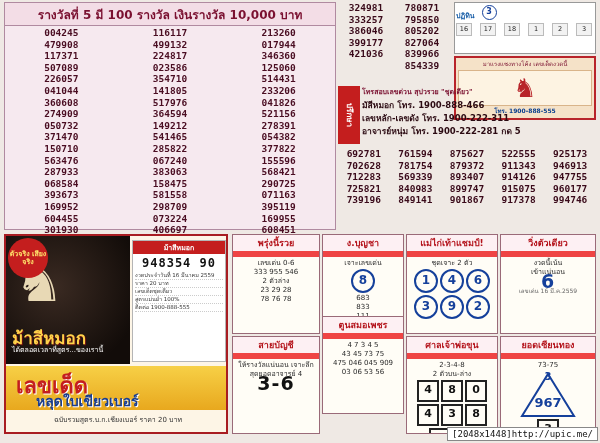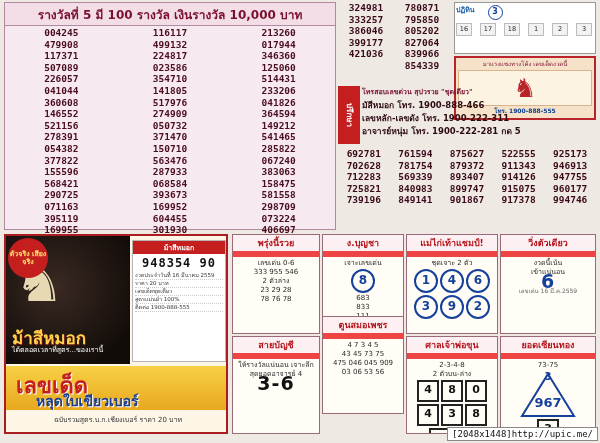--- a/index.html
+++ b/index.html
@@ -40,21 +40,21 @@
     font-size:9.5px;font-weight:bold;color:#3a0a1a;
     font-family:"DejaVu Sans Mono","Liberation Mono",monospace;
     display:grid;grid-template-columns:repeat(2,1fr);
     line-height:11.6px;text-align:center;
   }
   .cal{
     position:absolute;left:116px;top:0px;width:142px;height:52px;
     background:#fff;border:1px solid #999;box-sizing:border-box;
     font-size:6px;color:#333;padding:1px;
   }
-  .cal .calhead{display:flex;align-items:flex-start;gap:12px;font-size:7px;color:#1a5fa8;font-weight:bold;}
+  .cal .calhead{display:flex;align-items:flex-end;gap:6px;font-size:7px;color:#1a5fa8;font-weight:bold;}
   .calrow{display:flex;gap:8px;margin-top:2px;}
   .calrow span{
     display:block;width:14px;height:11px;line-height:11px;text-align:center;
     font-size:6.5px;border:1px solid #bbb;background:#f2f2f2;color:#222;
   }
   .horse{
     position:absolute;left:116px;top:54px;width:142px;height:64px;
     background:#f5e2c8;border:2px solid #b8242a;box-sizing:border-box;
     overflow:hidden;
   }
@@ -207,21 +207,20 @@
         <div>125060</div>
         <div>226057</div>
         <div>354710</div>
         <div>514431</div>
         <div>041044</div>
         <div>141805</div>
         <div>233206</div>
         <div>360608</div>
         <div>517976</div>
         <div>041826</div>
-        <div>146552</div>
         <div>274909</div>
         <div>364594</div>
         <div>521156</div>
         <div>050732</div>
         <div>149212</div>
         <div>278391</div>
         <div>371470</div>
         <div>541465</div>
         <div>054382</div>
         <div>150710</div>

